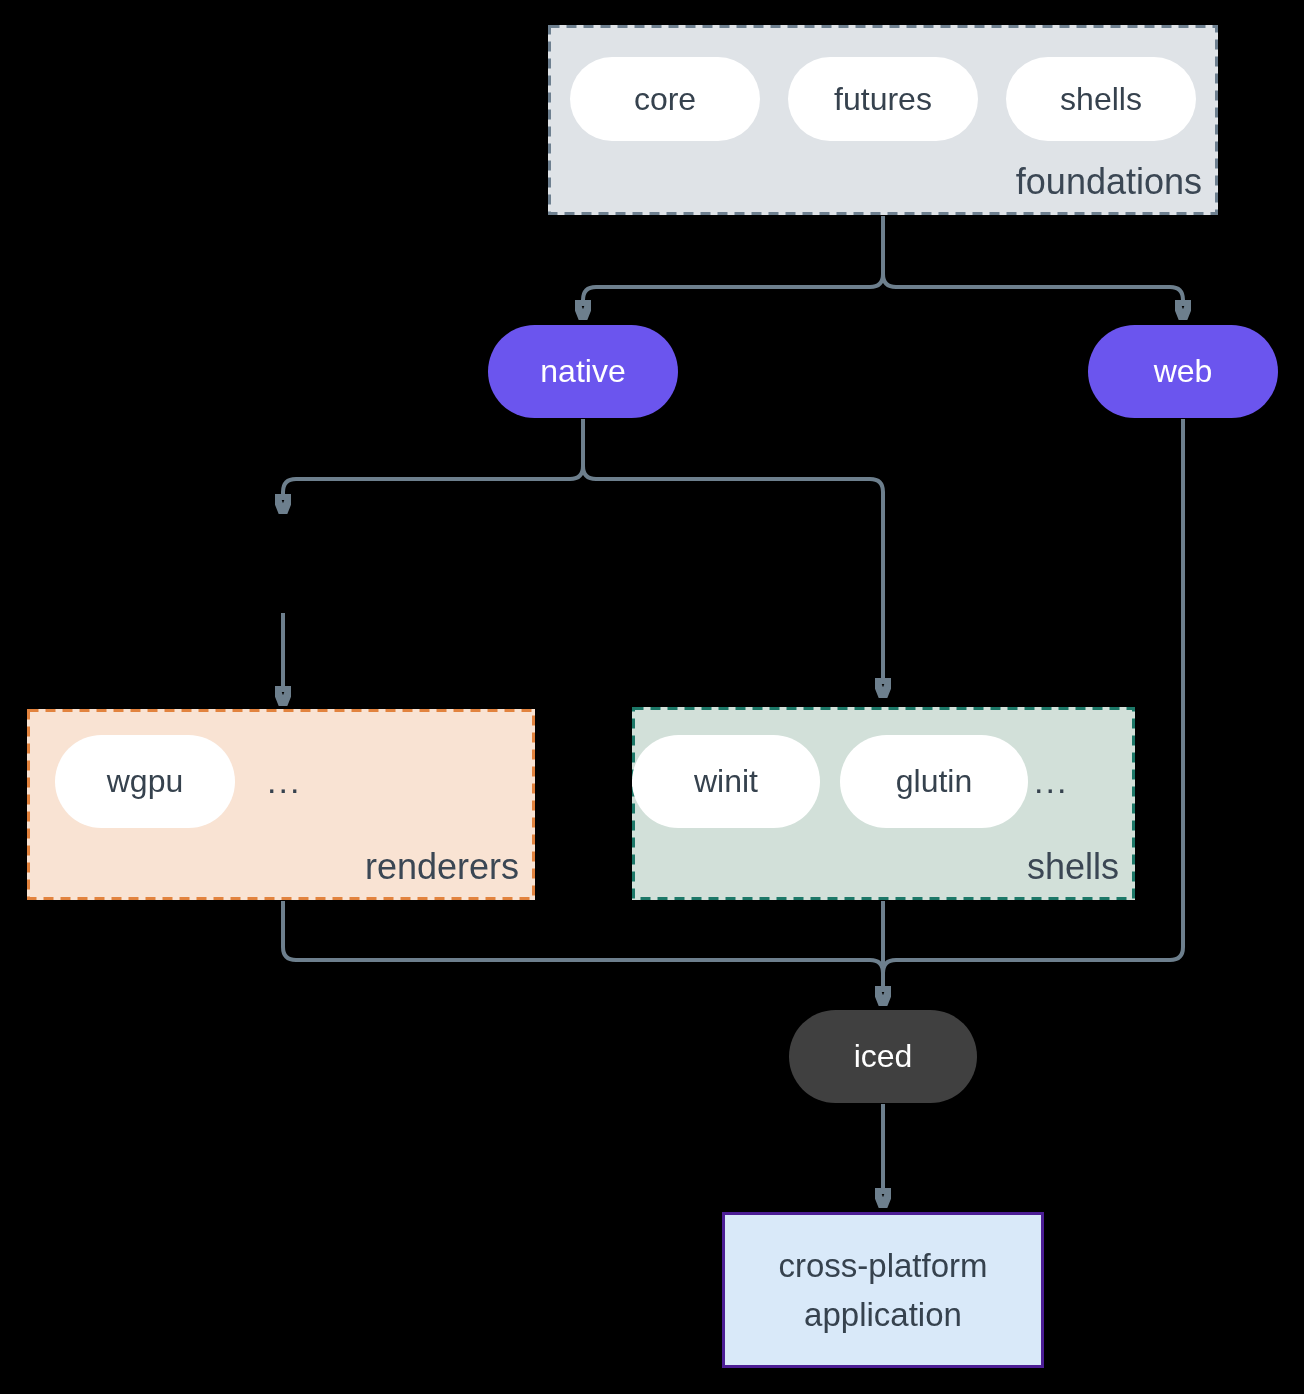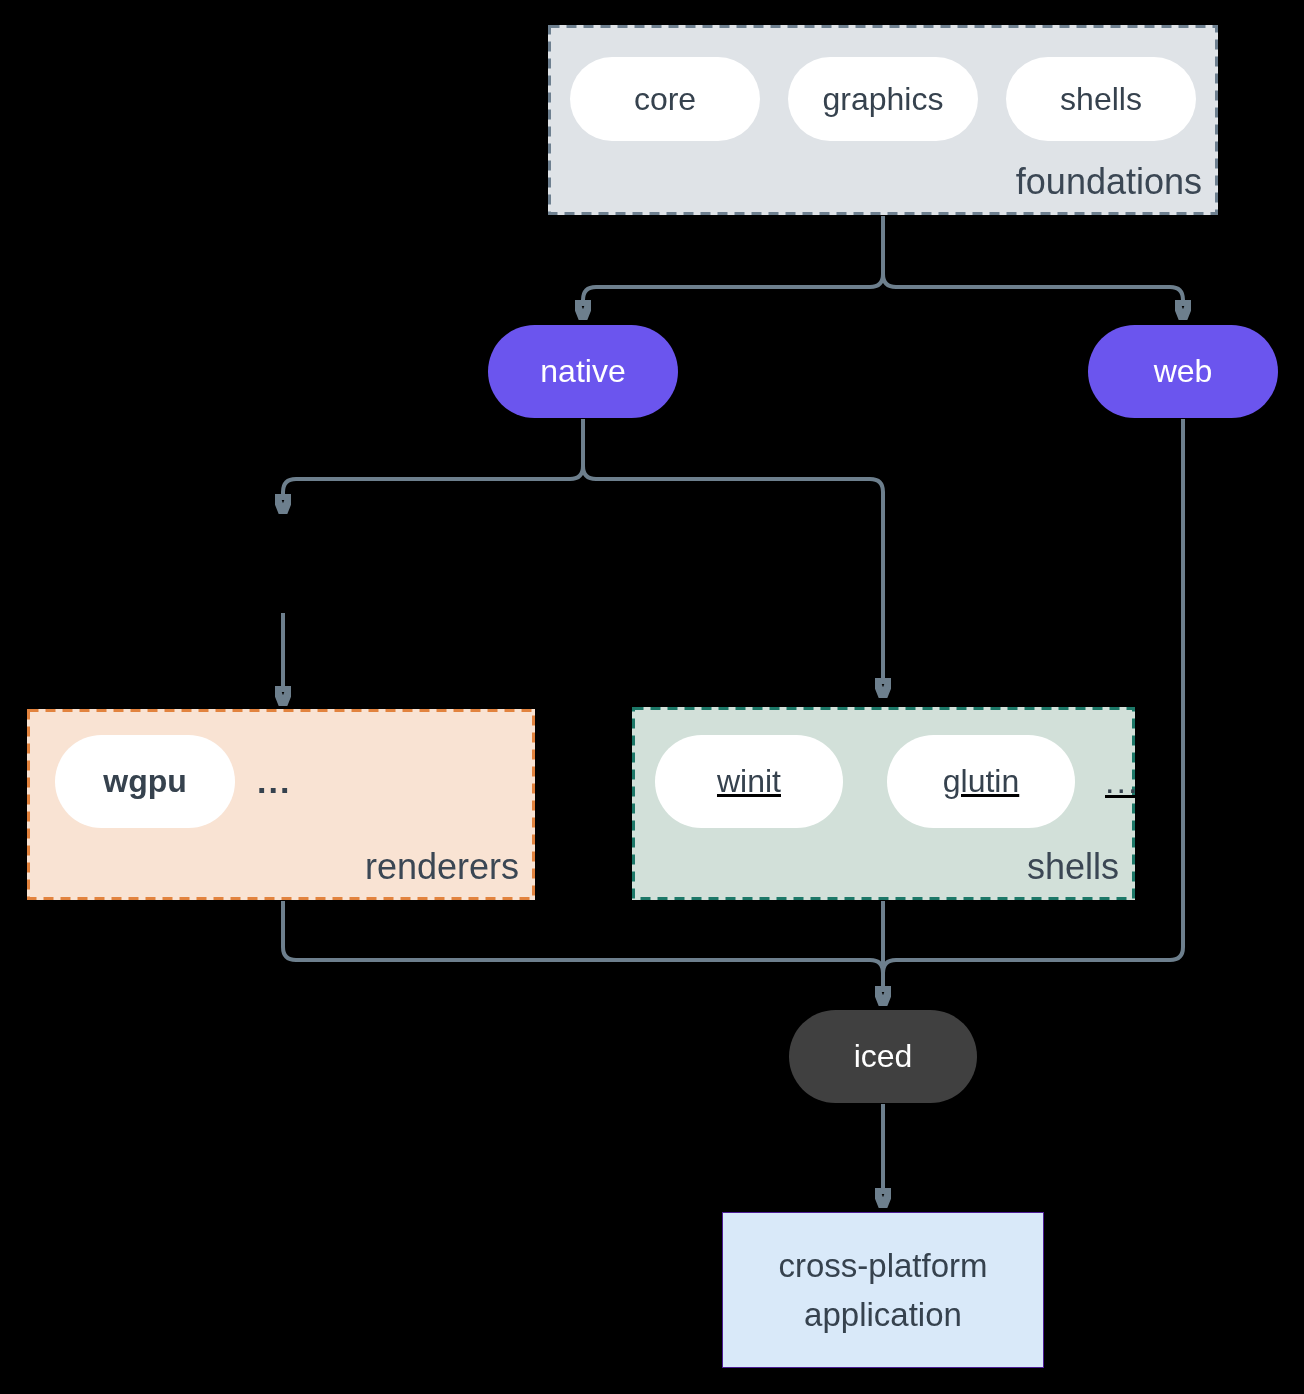--- a/index.html
+++ b/index.html
@@ -76,29 +76,29 @@
     padding: 0 22px;
     justify-content: space-between;
   }
   #group-foundations .pill { width: 190px; }
 
   #group-renderers {
     left: 27px; top: 709px;
     width: 508px; height: 191px;
     background: #f9e3d3;
   }
-  #group-renderers .pill-row { top: 26px; padding-left: 28px; gap: 22px; font-weight: bold; }
+  #group-renderers .pill-row { top: 26px; padding-left: 28px; gap: 32px; }
   #group-renderers .pill { width: 180px; height: 93px; border-radius: 47px; }
 
   #group-shells {
     left: 632px; top: 707px;
     width: 503px; height: 193px;
     background: #d2e0d9;
   }
-  #group-shells .pill-row { top: 28px; padding-left: 23px; gap: 44px; text-decoration: underline; }
+  #group-shells .pill-row { top: 28px; gap: 20px; }
   #group-shells .pill { width: 188px; height: 93px; border-radius: 47px; }
   #group-shells .ellipsis { margin-left: -14px; }
 
   
   .node {
     position: absolute;
     box-sizing: border-box;
     height: 93px;
     border-radius: 47px;
     display: flex;
@@ -112,21 +112,21 @@
   #node-graphics { left: 188px;  top: 518px;  width: 190px; background: #e2833e; }
   #node-iced     { left: 789px;  top: 1010px; width: 188px; background: #404040; }
 
   
   #application-box {
     position: absolute;
     left: 722px; top: 1212px;
     width: 322px; height: 156px;
     box-sizing: border-box;
     background: #d9e9f9;
-    border: 1px solid #4c1d95;
+    border: 3px solid #4c1d95;
     display: flex;
     flex-direction: column;
     align-items: center;
     justify-content: center;
     font-size: 33px;
     line-height: 49px;
     color: #36424e;
     text-align: center;
   }
 </style>
@@ -151,21 +151,21 @@
     <path d="M883 901 V992" marker-end="url(#arrow)"></path>
     <path d="M883 1104 V1194" marker-end="url(#arrow)"></path>
   </svg>
 
   <div class="group" id="group-foundations">
     <svg class="dash-outline" viewBox="0 0 670 190" preserveAspectRatio="none" xmlns="http://www.w3.org/2000/svg">
       <rect x="1.5" y="1.5" width="667" height="187" fill="none" stroke="#6e8090" stroke-width="3" stroke-dasharray="10 7"></rect>
     </svg>
     <div class="pill-row">
       <div class="pill">core</div>
-      <div class="pill">graphics</div>
+      <div class="pill">futures</div>
       <div class="pill">shells</div>
     </div>
     <div class="group-label">foundations</div>
   </div>
 
   <div class="node" id="node-native">native</div>
   <div class="node" id="node-web">web</div>
 
 
   <div class="group" id="group-renderers">

